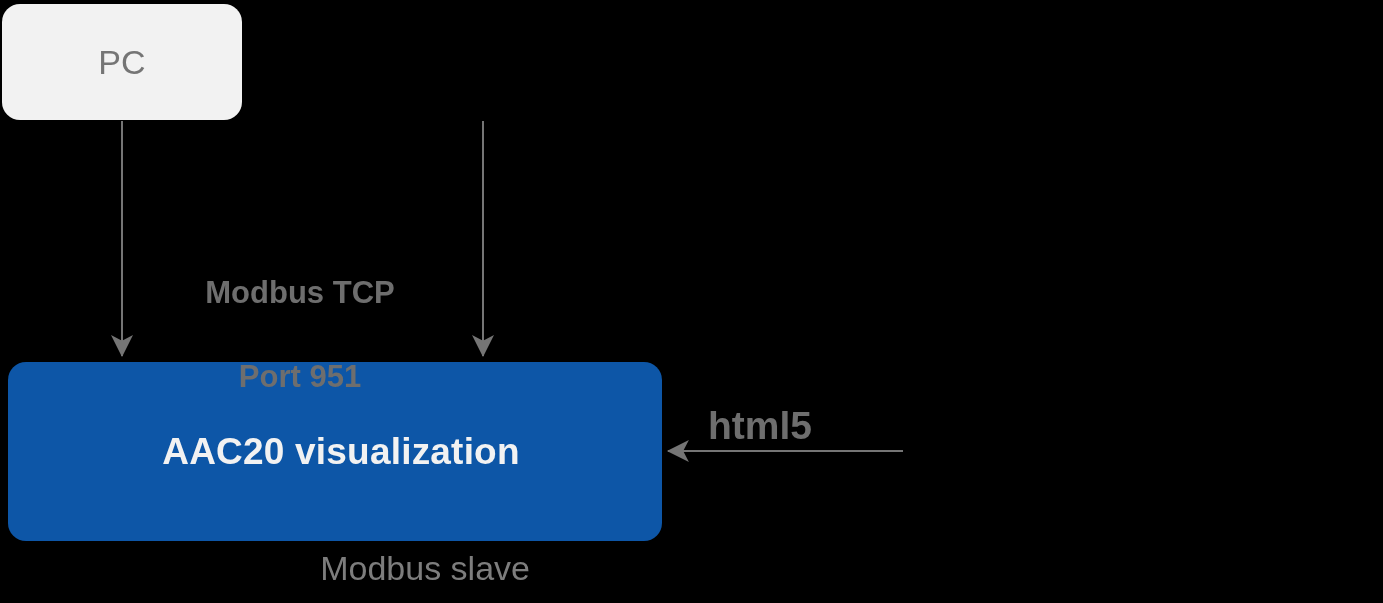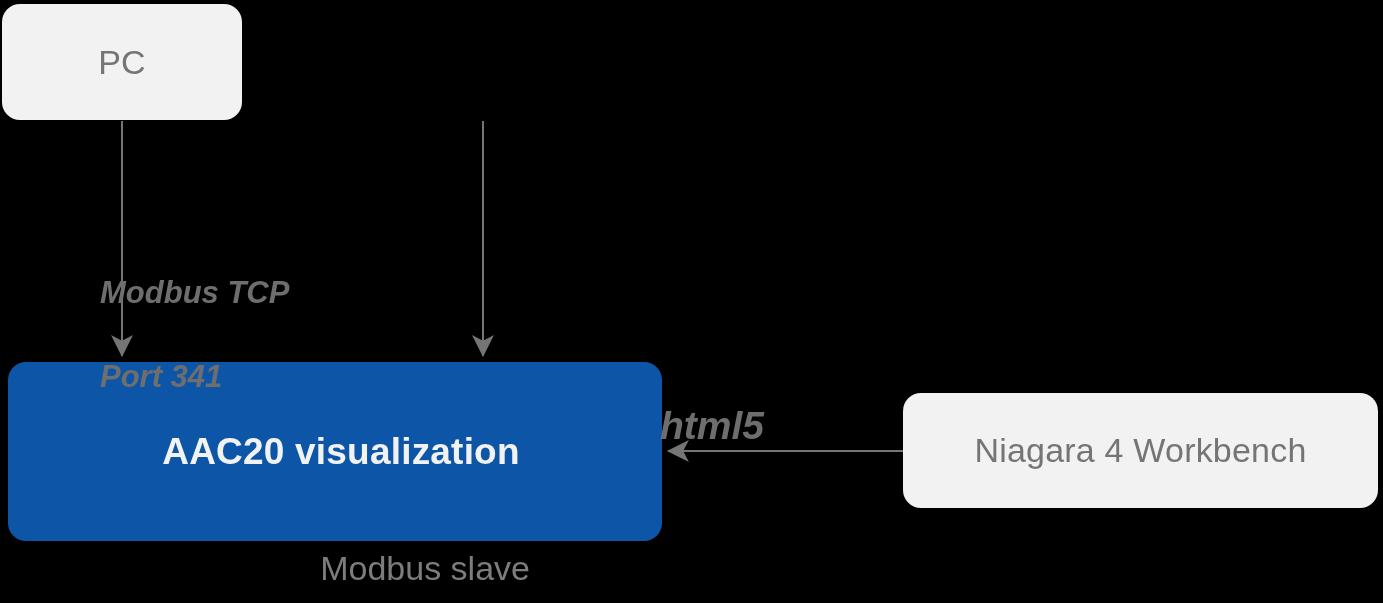--- a/index.html
+++ b/index.html
@@ -26,22 +26,22 @@
     position:absolute;display:flex;align-items:center;justify-content:center;
     background:var(--node-fill);border-radius:18px;
   }
   .node-label{
     color:var(--node-text);font-size:34px;font-weight:400;letter-spacing:0.2px;
     white-space:nowrap;
   }
   .node-accent{background:var(--accent-fill);padding-left:12px;}
   .node-accent .node-label{color:var(--accent-text);font-weight:600;font-size:37px;}
   .edge-label{
-    position:absolute;text-align:left;color:var(--edge-label-text);
-    font-weight:700;white-space:pre-line;font-style:italic;
+    position:absolute;text-align:center;color:var(--edge-label-text);
+    font-weight:700;white-space:pre-line;
   }
   .edge-label.modbus{left:100px;top:230px;width:400px;font-size:31px;line-height:42px;}
   .edge-label.html5{left:660px;top:404px;width:200px;font-size:39px;}
   .sublabel{
     position:absolute;left:130px;top:549px;width:400px;text-align:right;
     color:var(--sublabel-text);font-size:34px;font-weight:400;
   }
 </style>
 </head>
 <body>
@@ -61,26 +61,23 @@
 
   <div class="node" style="left:2px;top:4px;width:240px;height:116px;">
     <span class="node-label">PC</span>
   </div>
 
 
   <div class="node node-accent" style="left:8px;top:362px;width:654px;height:179px;">
     <span class="node-label">AAC20 visualization</span>
   </div>
 
-  <div class="node" style="left:903px;top:393px;width:475px;height:115px;">
-    <span class="node-label">Niagara 4 Workbench</span>
-  </div>
 
   <div class="edge-label modbus">
     <div>Modbus TCP</div>
-    <div>Port 341</div>
+    <div>Port 951</div>
   </div>
 
   <div class="edge-label html5">html5</div>
 
   <div class="sublabel">Modbus slave</div>
 
 </div>
 
 </body></html>

